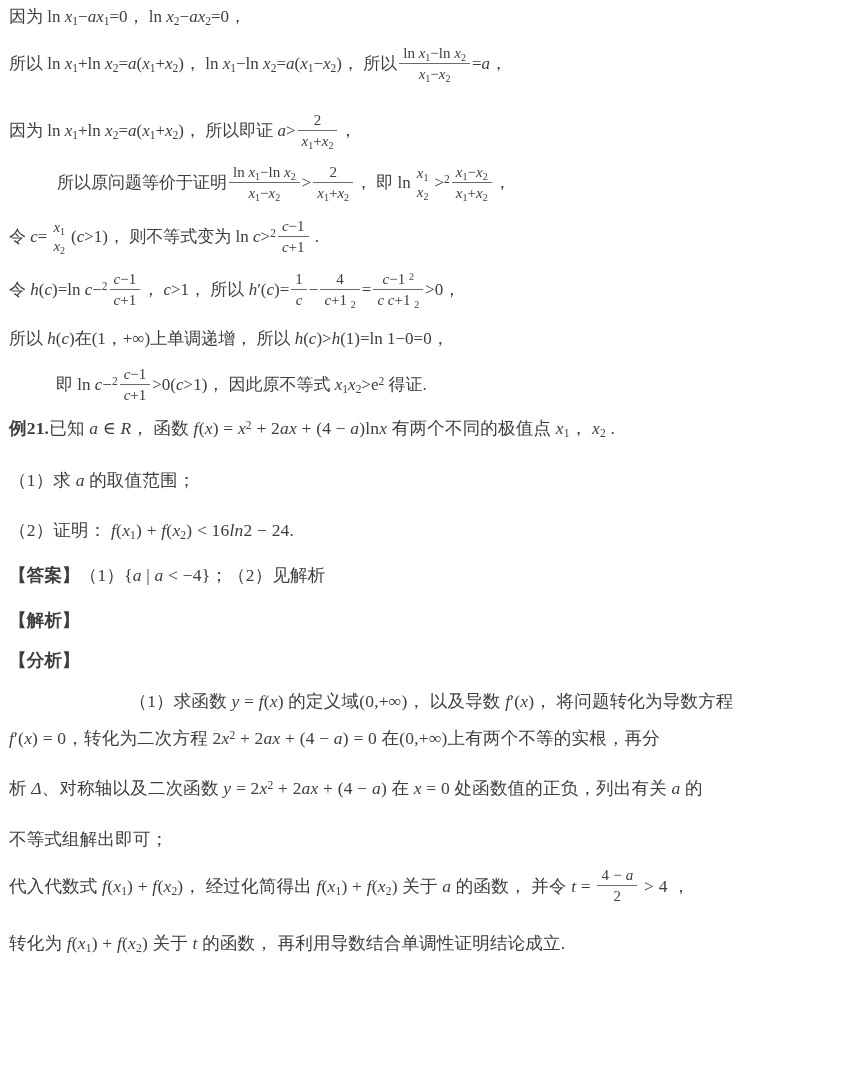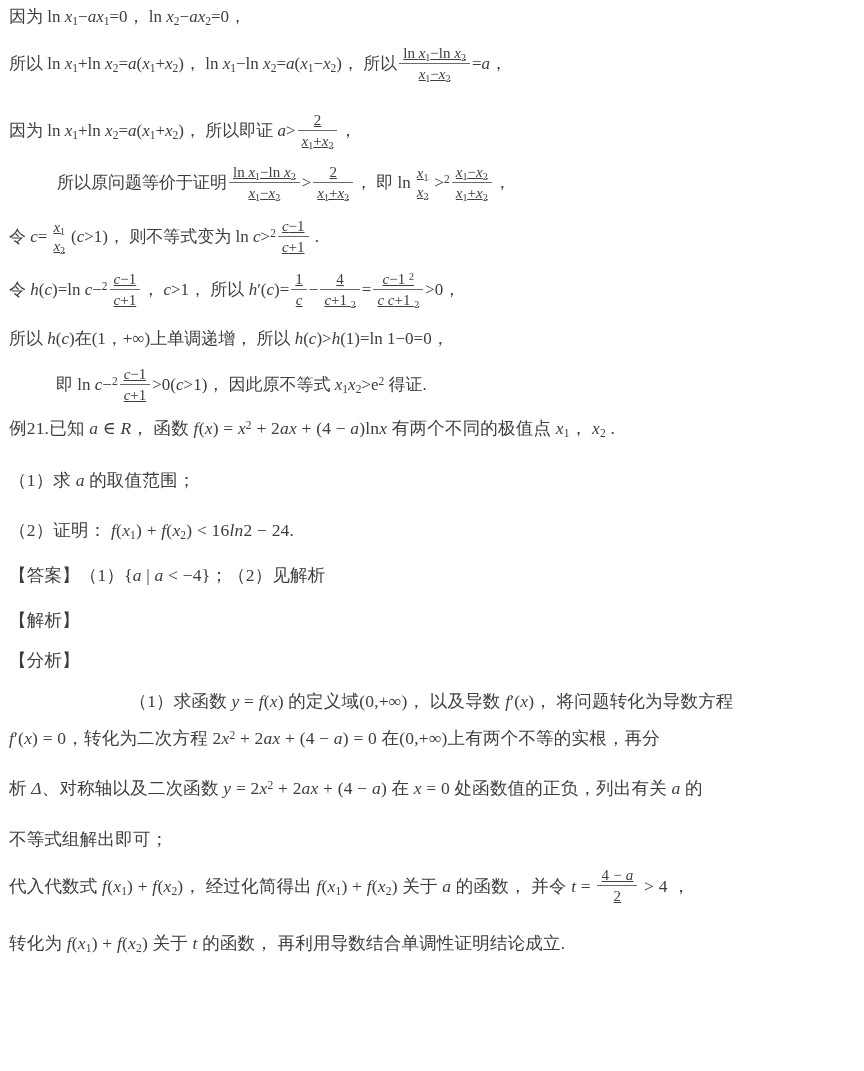--- a/index.html
+++ b/index.html
@@ -9,28 +9,28 @@
     color:#3d3d3d;
   }
   .page{padding:5px 10px 0 9px;}
   .line{
     font-size:17px;line-height:24px;white-space:nowrap;
   }
   .line.tall{line-height:50px;}
   .line.mt{font-size:17.5px;line-height:26px;letter-spacing:0.2px;}
   .line.mt.tall{line-height:52px;}
   i{font-style:italic;}
-  b{font-weight:normal;}
+  b{font-weight:bold;}
   sub,sup{font-size:11.5px;line-height:0;}
   sup{vertical-align:0.45em;}
   sub{vertical-align:-0.25em;}
   .frac{
     display:inline-flex;flex-direction:column;text-align:center;
     vertical-align:middle;font-size:15px;line-height:18px;
-    margin:0 2px;position:relative;top:-2px;text-decoration:underline;
+    margin:0 2px;position:relative;top:-2px;
   }
   .frac .num{border-bottom:1px solid #6a6a6a;padding:0 4px 1px;}
   .frac .den{padding:1px 4px 0;}
   .frac.nobar .num{border-bottom:none;padding-bottom:0;}
   .frac sub,.frac sup{font-size:10px;}
   
   #doc > .line:nth-child(1){margin-top:0;}
   #doc > .line:nth-child(2){margin-top:10px;}
   #doc > .line:nth-child(3){margin-top:17px;}
   #doc > .line:nth-child(4){margin-top:2px;margin-left:48px;}

